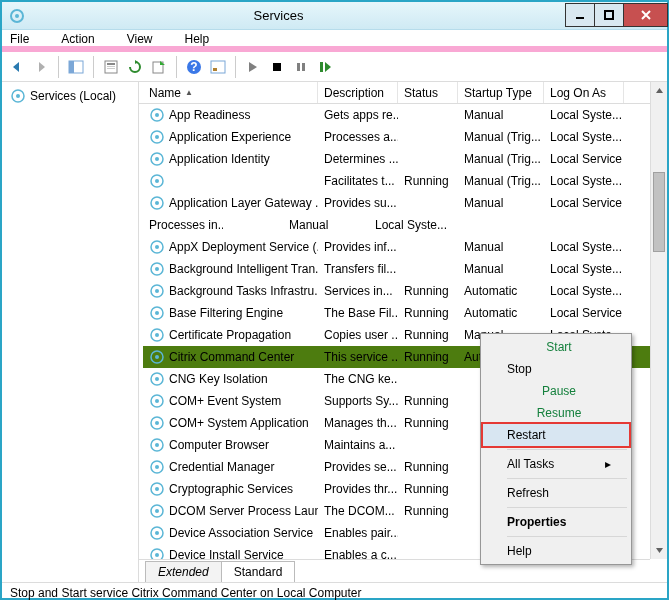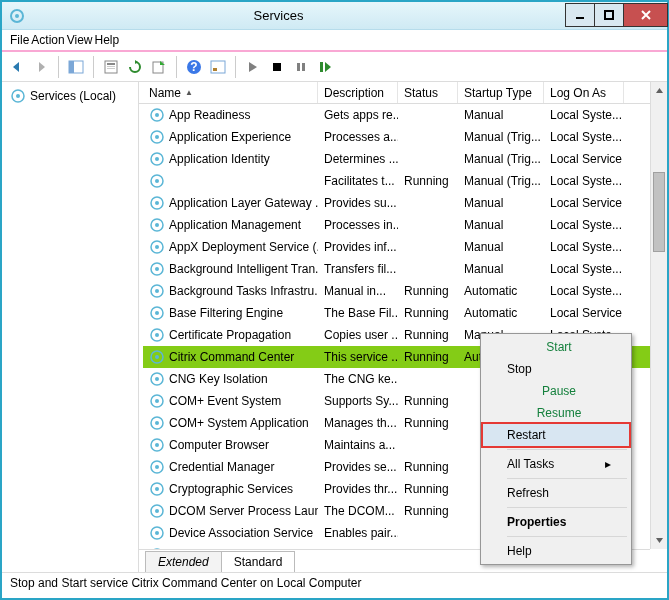--- a/index.html
+++ b/index.html
@@ -5,50 +5,50 @@
   * { box-sizing: border-box; margin: 0; padding: 0; font-family: "Segoe UI", Tahoma, sans-serif; font-size: 12px; }
   body { width: 669px; height: 600px; overflow: hidden; background: #fff; }
   .window { border: 2px solid #2aa5c6; width: 669px; height: 600px; display: flex; flex-direction: column; background: #fff; }
   .titlebar { height: 28px; background: linear-gradient(#e6f6fb,#cfeaf4); border-bottom: 1px solid #b6dceb; display: flex; align-items: center; padding-left: 6px; }
   .titlebar .icon-slot { width: 18px; height: 18px; margin-right: 6px; display:flex;align-items:center;justify-content:center;}
   .titlebar .title { flex: 1; text-align: center; font-size: 13px; color: #000; margin-left: -40px;}
   .winbtns { display: flex; }
   .winbtn { width: 32px; height: 24px; border: 1px solid #333; background: #d9e8f0; display:flex;align-items:center;justify-content:center; margin-top:-2px; margin-right:-1px;}
   .winbtn.close { background: #c75050; color:#fff; width:45px;}
   .winbtn.min, .winbtn.max { width:30px;}
-  .menubar { height: 22px; display: flex; align-items: center; padding-left: 8px; gap: 2px; border-bottom: 2px solid #f9a8d4; }
+  .menubar { height: 22px; display: flex; align-items: flex-end; padding-left: 8px; gap: 32px; border-bottom: 6px solid #f9a8d4; }
   .menubar span { color: #000; }
   .toolbar { height: 30px; border-bottom: 1px solid #dcdcdc; display: flex; align-items: center; padding: 0 4px; gap: 2px; }
   .tbtn { width: 22px; height: 22px; display:flex;align-items:center;justify-content:center; border:1px solid transparent;}
   .tsepv { width:1px; height:22px; background:#ccc; margin:0 4px;}
   .body { flex:1; display:flex; overflow:hidden; }
   .leftpane { width:137px; border-right:1px solid #dcdcdc; padding:4px; }
   .leftpane .node { display:flex; align-items:center; gap:4px; padding:2px 4px;}
   .main { flex:1; display:flex; flex-direction:column; overflow:hidden; position:relative;}
   .listhdr { height:22px; display:flex; border-bottom:1px solid #dcdcdc; background:#fff; padding-left:4px;}
   .col { border-right:1px solid #e5e5e5; padding:3px 6px; color:#000; display:flex; align-items:center; gap:4px; white-space:nowrap; overflow:hidden;}
   .col.name{width:175px;}
   .col.desc{width:80px;}
   .col.status{width:60px;}
   .col.startup{width:86px;}
   .col.logon{width:80px;}
   .listbody{flex:1; overflow:hidden; position:relative; padding-left:4px;}
   .row{height:22px; display:flex; align-items:center;}
-  .row.sel{background:#84cc16;color:#fff;}
+  .row.sel{background:#4d7c0f;color:#fff;}
   .row .col{border-right:none;}
   .row .name{display:flex;align-items:center;gap:4px;overflow:hidden;text-overflow:ellipsis;}
   .svc-ic{flex:0 0 auto;}
   .vscroll{position:absolute;right:0;top:0;width:17px;bottom:23px;background:#f0f0f0;border-left:1px solid #dcdcdc;}
   .vscroll .arrow{height:17px;background:#f0f0f0;display:flex;align-items:center;justify-content:center;}
   .vscroll .thumb{position:absolute;top:90px;left:2px;right:2px;height:80px;background:#c2c2c2;border:1px solid #a0a0a0;}
   .tabs{height:23px;border-top:1px solid #dcdcdc;display:flex;align-items:flex-end;padding-left:6px;gap:0;background:#fff;margin-right:17px;}
   .tab{border:1px solid #bbb;border-bottom:none;padding:3px 12px;background:#fff;margin-right:-1px;}
   .tab.active{background:#fff;font-weight:normal;}
   .tab.inactive{background:#f3f3f3;font-style:italic;}
-  .statusbar{height:26px;border-top:1px solid #dcdcdc;padding:3px 8px;color:#000;}
+  .statusbar{height:16px;border-top:1px solid #dcdcdc;padding:3px 8px;color:#000;}
   .ctxmenu{position:absolute;left:341px;top:251px;width:152px;background:#f0f0f0;border:1px solid #979797;box-shadow:2px 2px 4px rgba(0,0,0,0.3);padding:2px;}
   .ctxmenu .mi{padding:4px 18px 4px 24px;color:#000;display:flex;align-items:center;justify-content:space-between;}
   .ctxmenu .mi.disabled{color:#15803d;justify-content:center;}
   .ctxmenu .mi.hl{background:#d8e6f2;border:1px solid #e53935;outline:1px solid #e53935;margin:-1px;}
   .ctxmenu .sep{height:1px;background:#d7d7d7;margin:3px 2px 3px 24px;}
   .ctxmenu .mi.bold{font-weight:bold;}
   .sort-arrow{font-size:8px;color:#555;}
   svg{display:block;}
 </style>
 </head>
@@ -255,27 +255,20 @@
                 <circle cx="8" cy="8" r="2" fill="#5bb6d6"></circle>
               </svg>
               <span>Application Layer Gateway ...</span>
             </div>
             <div class="col desc">Provides su...</div>
             <div class="col status"></div>
             <div class="col startup">Manual</div>
             <div class="col logon">Local Service</div>
           </div>
           <div class="row">
-            <div class="col name">
-              <svg class="svc-ic" width="16" height="16">
-                <circle cx="8" cy="8" r="6" fill="none" stroke="#5bb6d6" stroke-width="1.5"></circle>
-                <circle cx="8" cy="8" r="2" fill="#5bb6d6"></circle>
-              </svg>
-              <span>Application Management</span>
-            </div>
             <div class="col desc">Processes in...</div>
             <div class="col status"></div>
             <div class="col startup">Manual</div>
             <div class="col logon">Local Syste...</div>
           </div>
           <div class="row">
             <div class="col name">
               <svg class="svc-ic" width="16" height="16">
                 <circle cx="8" cy="8" r="6" fill="none" stroke="#5bb6d6" stroke-width="1.5"></circle>
                 <circle cx="8" cy="8" r="2" fill="#5bb6d6"></circle>
@@ -301,21 +294,21 @@
             <div class="col logon">Local Syste...</div>
           </div>
           <div class="row">
             <div class="col name">
               <svg class="svc-ic" width="16" height="16">
                 <circle cx="8" cy="8" r="6" fill="none" stroke="#5bb6d6" stroke-width="1.5"></circle>
                 <circle cx="8" cy="8" r="2" fill="#5bb6d6"></circle>
               </svg>
               <span>Background Tasks Infrastru...</span>
             </div>
-            <div class="col desc">Manual in...</div>
+            <div class="col desc">Services in...</div>
             <div class="col status">Running</div>
             <div class="col startup">Automatic</div>
             <div class="col logon">Local Syste...</div>
           </div>
           <div class="row">
             <div class="col name">
               <svg class="svc-ic" width="16" height="16">
                 <circle cx="8" cy="8" r="6" fill="none" stroke="#5bb6d6" stroke-width="1.5"></circle>
                 <circle cx="8" cy="8" r="2" fill="#5bb6d6"></circle>
               </svg>

